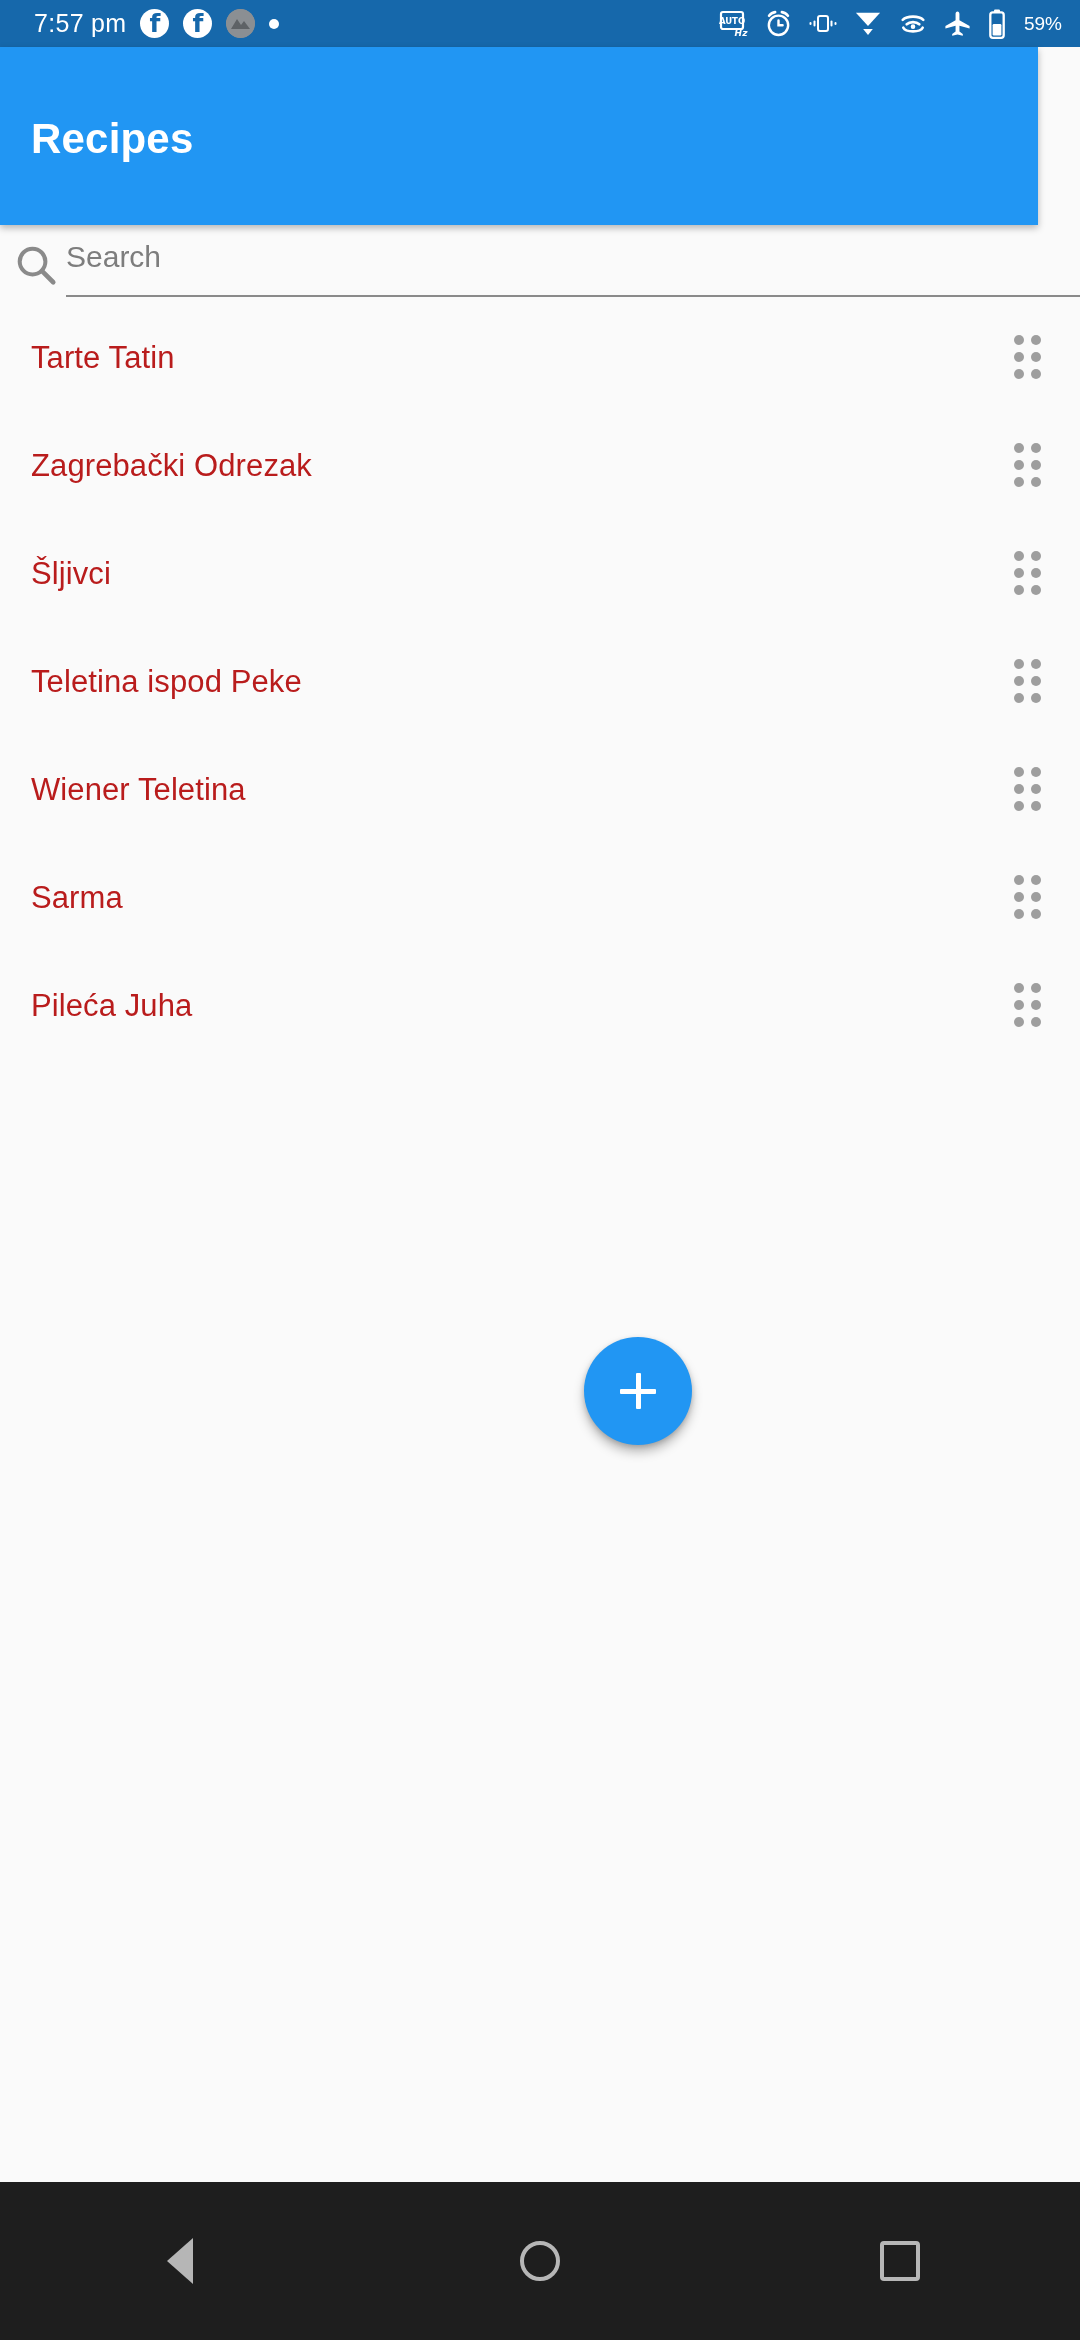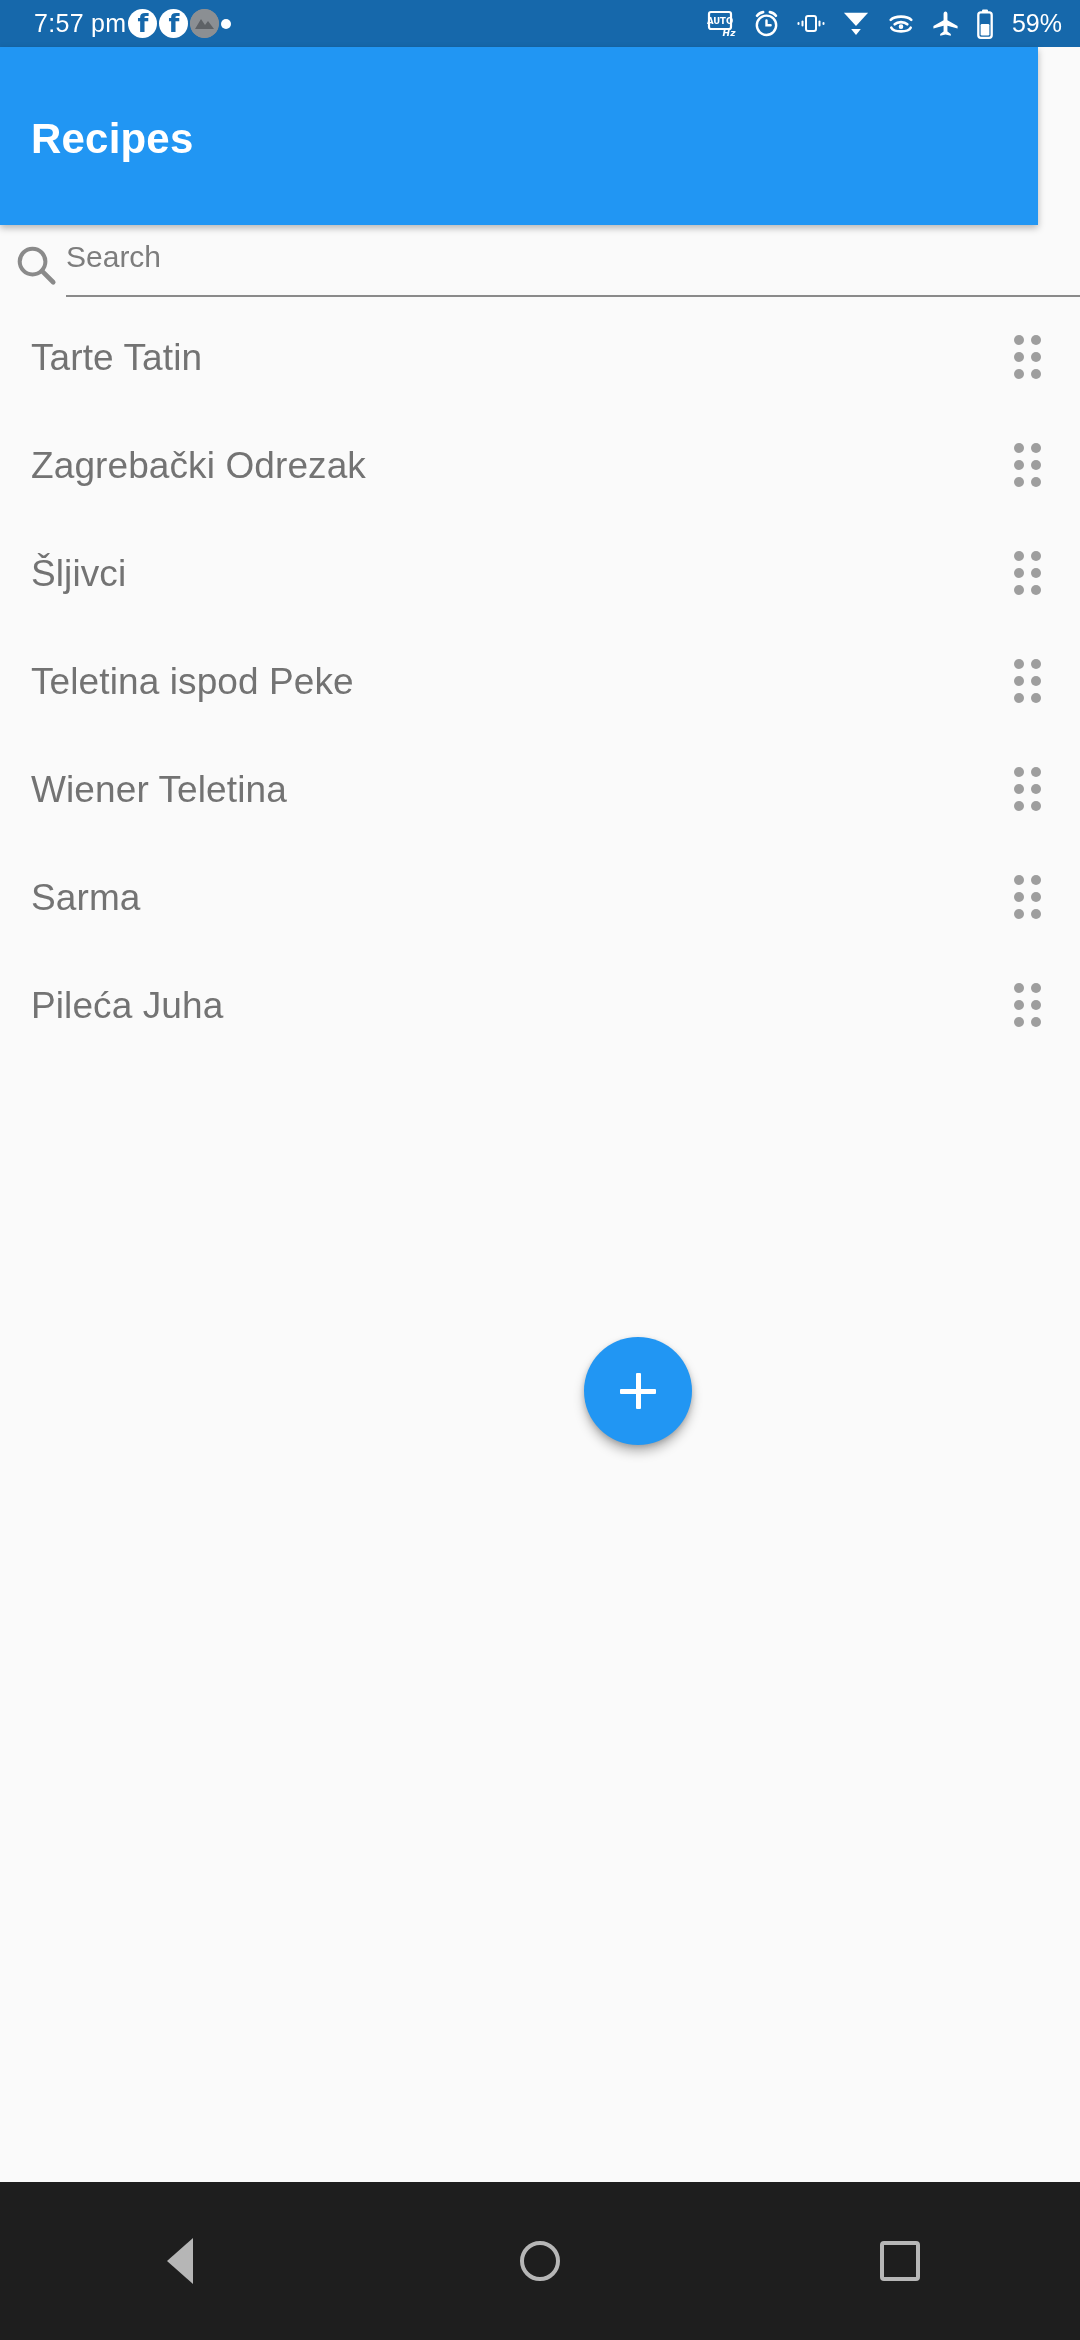--- a/index.html
+++ b/index.html
@@ -11,25 +11,25 @@
   }
   #screen { position:relative; width:1080px; height:2340px; background:#fafafa; }
 
   
   #status-bar{
     position:absolute; top:0; left:0; width:1080px; height:47px;
     background:#1668ab; color:#fff;
     display:flex; align-items:center; justify-content:space-between;
     padding:0 18px 0 34px;
   }
-  .sb-left{ display:flex; align-items:center; gap:2px;justify-content:space-between; }
+  .sb-left{ display:flex; align-items:center; gap:14px;justify-content:space-between; }
   .sb-right{ display:flex; align-items:center; gap:15px; }
   .sb-time{ font-size:25px; letter-spacing:.3px; font-weight:400; line-height:1; }
   .sb-ico{ display:flex; align-items:center; justify-content:flex-end; }
-  .sb-battpct{ font-size:25px; line-height:1; margin-left:2px; }
+  .sb-battpct{ font-size:19px; line-height:1; margin-left:2px; }
   .fb-badge{
     width:29px;height:29px;border-radius:50%;background:#fff;
     display:flex;align-items:center;justify-content:center;
     color:#1668ab;font-size:25px;font-weight:700;font-family:"DejaVu Sans", sans-serif;
     line-height:1;
   }
   .av-circle{
     width:29px;height:29px;border-radius:50%;background:#8b8f93;
     display:flex;align-items:center;justify-content:center;overflow:hidden;
   }
@@ -73,21 +73,21 @@
   #recipe-list{
     position:absolute; top:303px; left:0; width:1080px;
   }
   .recipe-row{
     position:relative; height:108px; width:1080px;
     display:flex; align-items:center; justify-content:space-between;
     padding:0 36px 0 31px;
     background:#fafafa;
   }
   .recipe-name{
-    font-size:37px; color:#737373; line-height:1;
+    font-size:31px; color:#b91c1c; line-height:1;
     letter-spacing:.1px;
   }
   .drag-handle{
     width:26px; display:grid;
     grid-template-columns:repeat(2,10px);
     grid-template-rows:repeat(3,10px);
     gap:7px 7px;
     margin-right:4px;
   }
   .drag-handle i{ display:block; width:10px;height:10px;border-radius:50%;background:#9e9e9e; }

